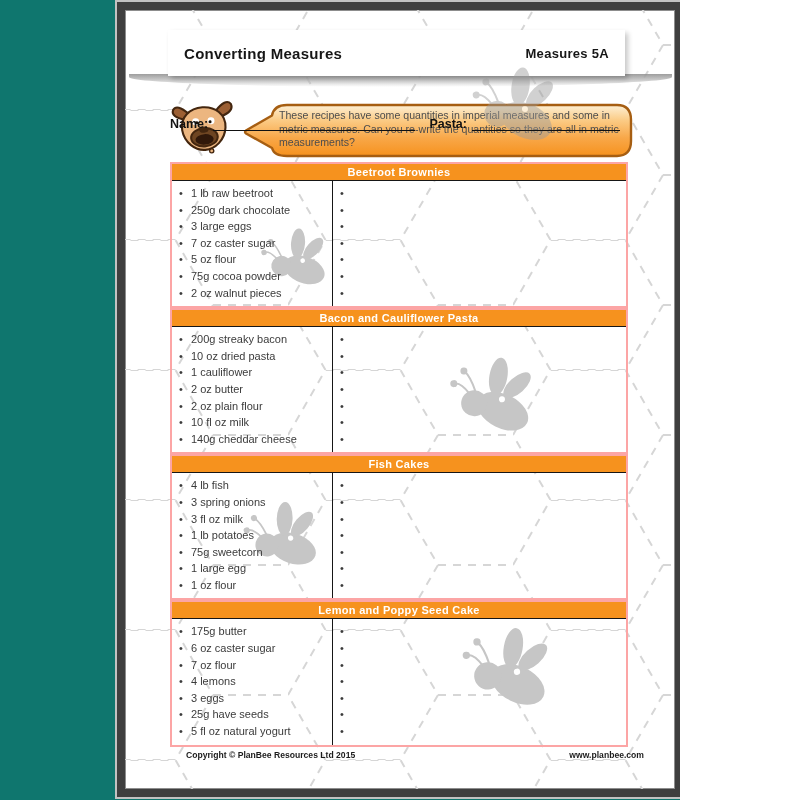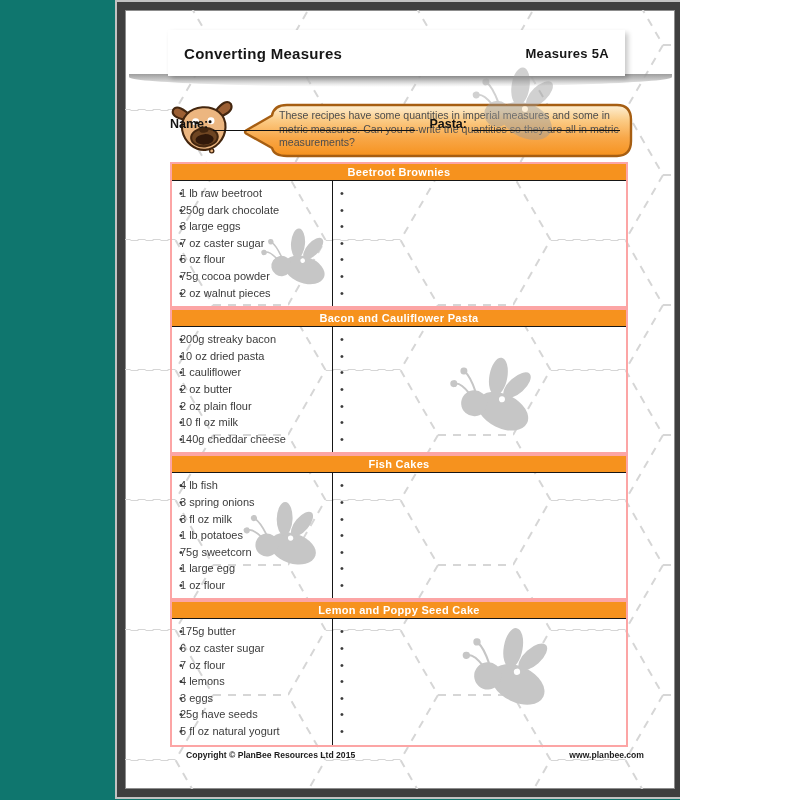--- a/index.html
+++ b/index.html
@@ -40,21 +40,21 @@
 
   .recipes{position:absolute;left:45px;top:152px;width:458px;z-index:3;}
   .recipe{box-sizing:border-box;border:2px solid #fca5a5;margin-bottom:0;background:transparent;}
   .recipe-header{height:16px;line-height:16px;background:#f6921e;border-bottom:1.6px solid #161616;
                  text-align:center;color:#ffffff;font-weight:700;font-size:11px;letter-spacing:.3px;}
   .recipe-body{display:flex;}
   ul.ing, ul.ans{list-style:none;margin:0;padding:4px 0 5px 0;}
   ul.ing{width:161px;border-right:1.6px solid #161616;box-sizing:border-box;}
   ul.ans{flex:1;}
   ul.ing li, ul.ans li{position:relative;height:16.6px;line-height:16.6px;font-size:11px;
-                       color:#3b3b3b;padding-left:8px;white-space:nowrap;}
+                       color:#3b3b3b;padding-left:19px;white-space:nowrap;}
   ul.ing li::before, ul.ans li::before{content:"\2022";position:absolute;left:7px;top:0;
                        color:#3b3b3b;font-size:11px;}
 
   .footer{position:absolute;left:45px;top:740px;width:458px;z-index:3;display:flex;
           justify-content:space-between;font-size:8.6px;font-weight:700;color:#1c1c1c;padding-left:16px;}
 </style>
 </head>
 <body>
 
 <div class="stage">

